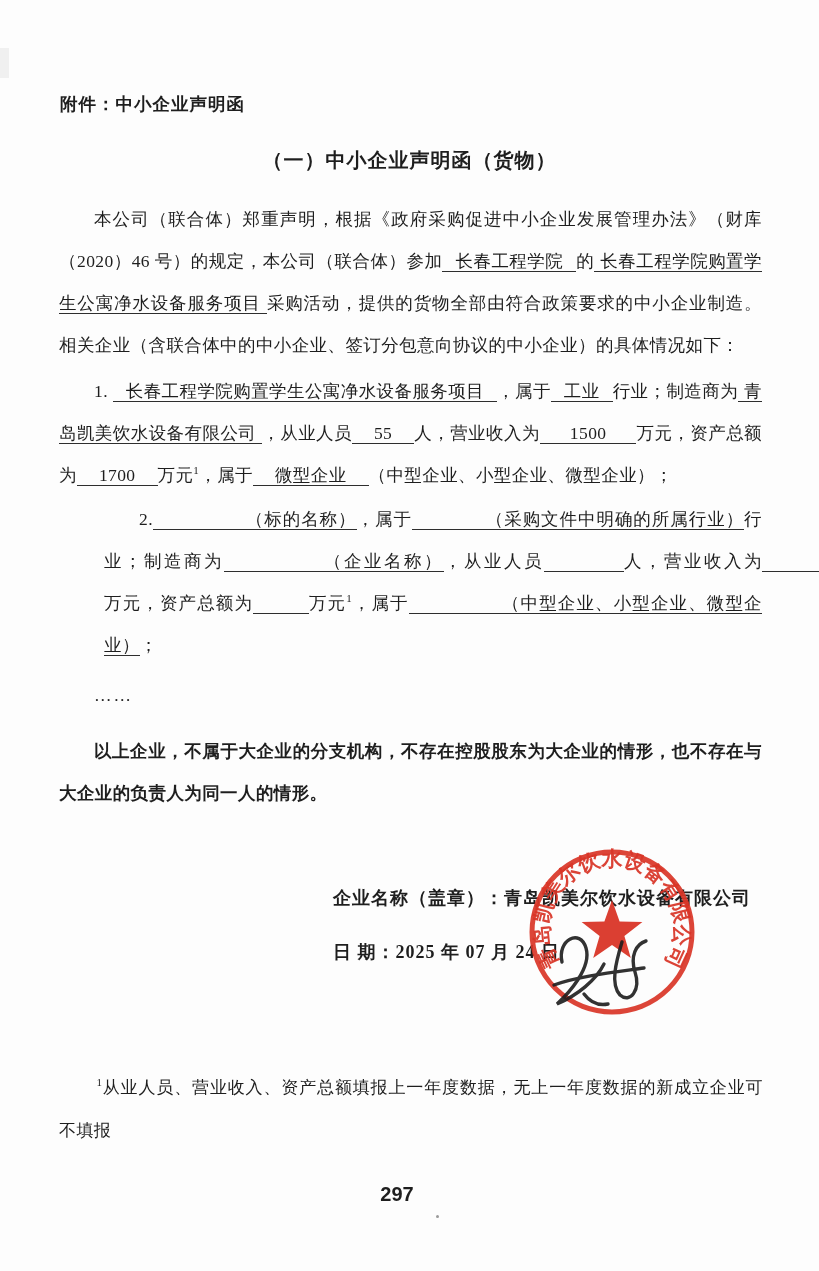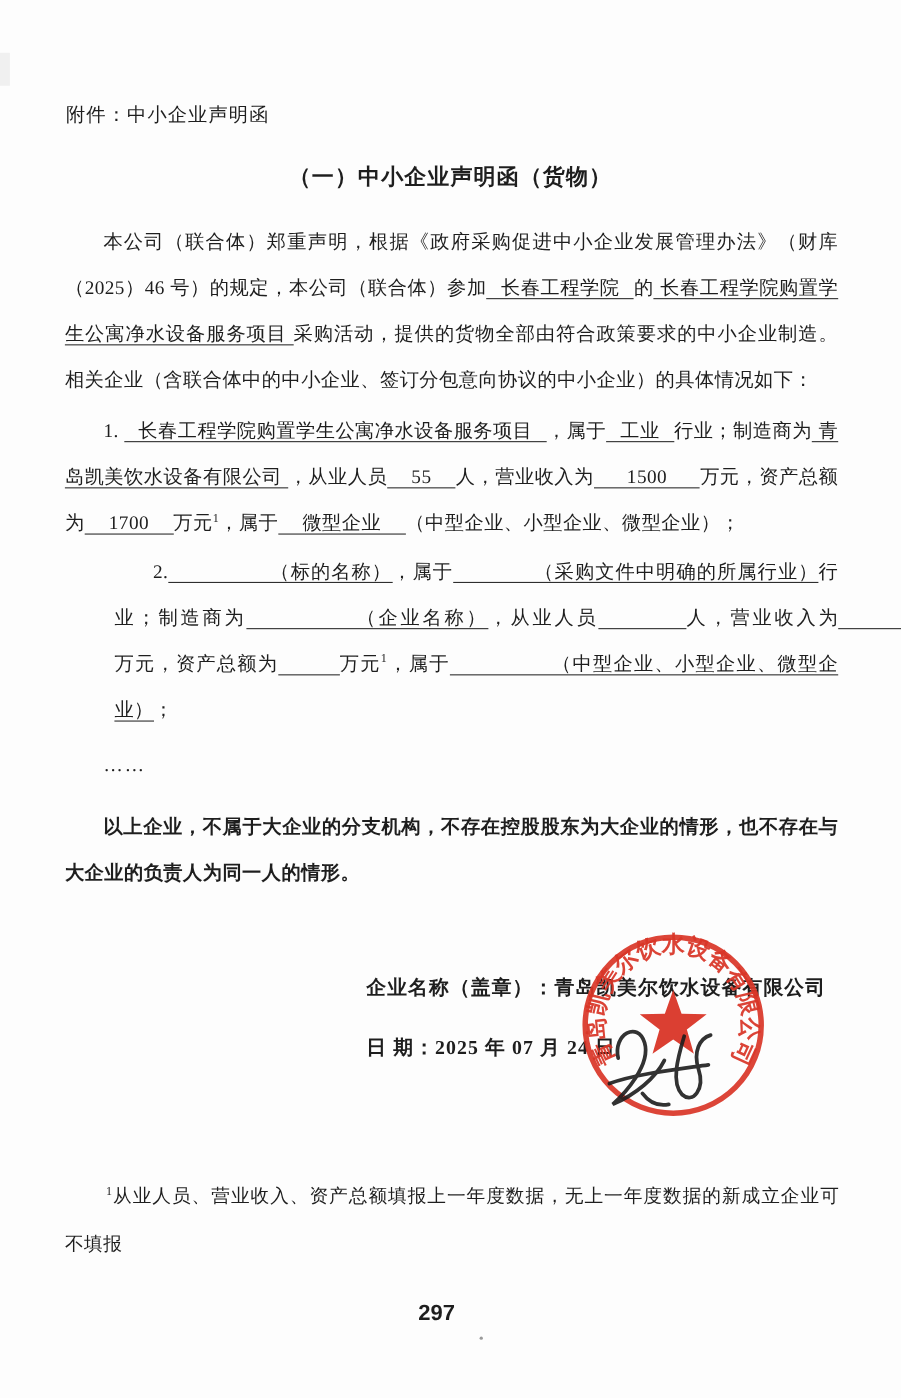--- a/index.html
+++ b/index.html
@@ -10,21 +10,21 @@
     font-family:"Liberation Serif","DejaVu Serif",serif;
     color:#1e1e1e;
     overflow:hidden;
   }
   .scan-mark{
     position:absolute;left:0;top:48px;width:9px;height:30px;
     background:#f0f0f0;
   }
   .attach-heading{
     position:absolute;top:92px;left:60px;
-    font-size:17.5px;font-weight:normal;letter-spacing:1px;text-align:right;
+    font-size:17.5px;font-weight:bold;letter-spacing:1px;text-align:right;
   }
   .doc-title{
     position:absolute;top:147px;left:0;width:100%;
     text-align:center;font-size:20px;font-weight:bold;letter-spacing:1px;
   }
   .body-flow{
     position:absolute;top:198px;left:59px;width:703px;
     font-size:17.5px;line-height:42px;text-align:justify;
     letter-spacing:0.4px;
   }
@@ -68,21 +68,21 @@
 
 <div class="page">
 
   <div class="scan-mark"></div>
 
   <div class="attach-heading">附件：中小企业声明函</div>
 
   <div class="doc-title">（一）中小企业声明函（货物）</div>
 
   <div class="body-flow">
-    <p class="intro"><span>本公司（联合体）郑重声明，根据《政府采购促进中小企业发展管理办法》（财库（2025）46 号）的规定，本公司（联合体）参加</span><span class="u px2">长春工程学院</span><span>的</span><span class="u px1">长春工程学院购置学生公寓净水设备服务项目</span><span>采购活动，提供的货物全部由符合政策要求的中小企业制造。相关企业（含联合体中的中小企业、签订分包意向协议的中小企业）的具体情况如下：</span></p>
+    <p class="intro"><span>本公司（联合体）郑重声明，根据《政府采购促进中小企业发展管理办法》（财库（2020）46 号）的规定，本公司（联合体）参加</span><span class="u px2">长春工程学院</span><span>的</span><span class="u px1">长春工程学院购置学生公寓净水设备服务项目</span><span>采购活动，提供的货物全部由符合政策要求的中小企业制造。相关企业（含联合体中的中小企业、签订分包意向协议的中小企业）的具体情况如下：</span></p>
 
     <p class="item1"><span>1.</span>&nbsp;<span class="u px2">长春工程学院购置学生公寓净水设备服务项目</span><span>，属于</span><span class="u px2">工业</span><span>行业；制造商为</span><span class="u px1">青岛凯美饮水设备有限公司</span><span>，从业人员</span><span class="u px3">55</span><span>人，营业收入为</span><span class="u px4">1500</span><span>万元，资产总额为</span><span class="u px3">1700</span><span>万元</span><sup class="fn">1</sup><span>，属于</span><span class="u px3">微型企业</span><span>（中型企业、小型企业、微型企业）；</span></p>
 
     <p class="item2"><span>2.</span><span class="u">　　　　　（标的名称）</span><span>，属于</span><span class="u">　　　　（采购文件中明确的所属行业）</span><span>行业；制造商为</span><span class="u">　　　　　（企业名称）</span><span>，从业人员</span><span class="u">　　　　</span><span>人，营业收入为</span><span class="u">　　　　</span><span>万元，资产总额为</span><span class="u">　　　</span><span>万元</span><sup class="fn">1</sup><span>，属于</span><span class="u">　　　　　（中型企业、小型企业、微型企业）</span><span>；</span></p>
 
     <p class="dots">……</p>
 
     <p class="decl1">以上企业，不属于大企业的分支机构，不存在控股股东为大企业的情形，也不存在与大企业的负责人为同一人的情形。</p>
 
   </div>

